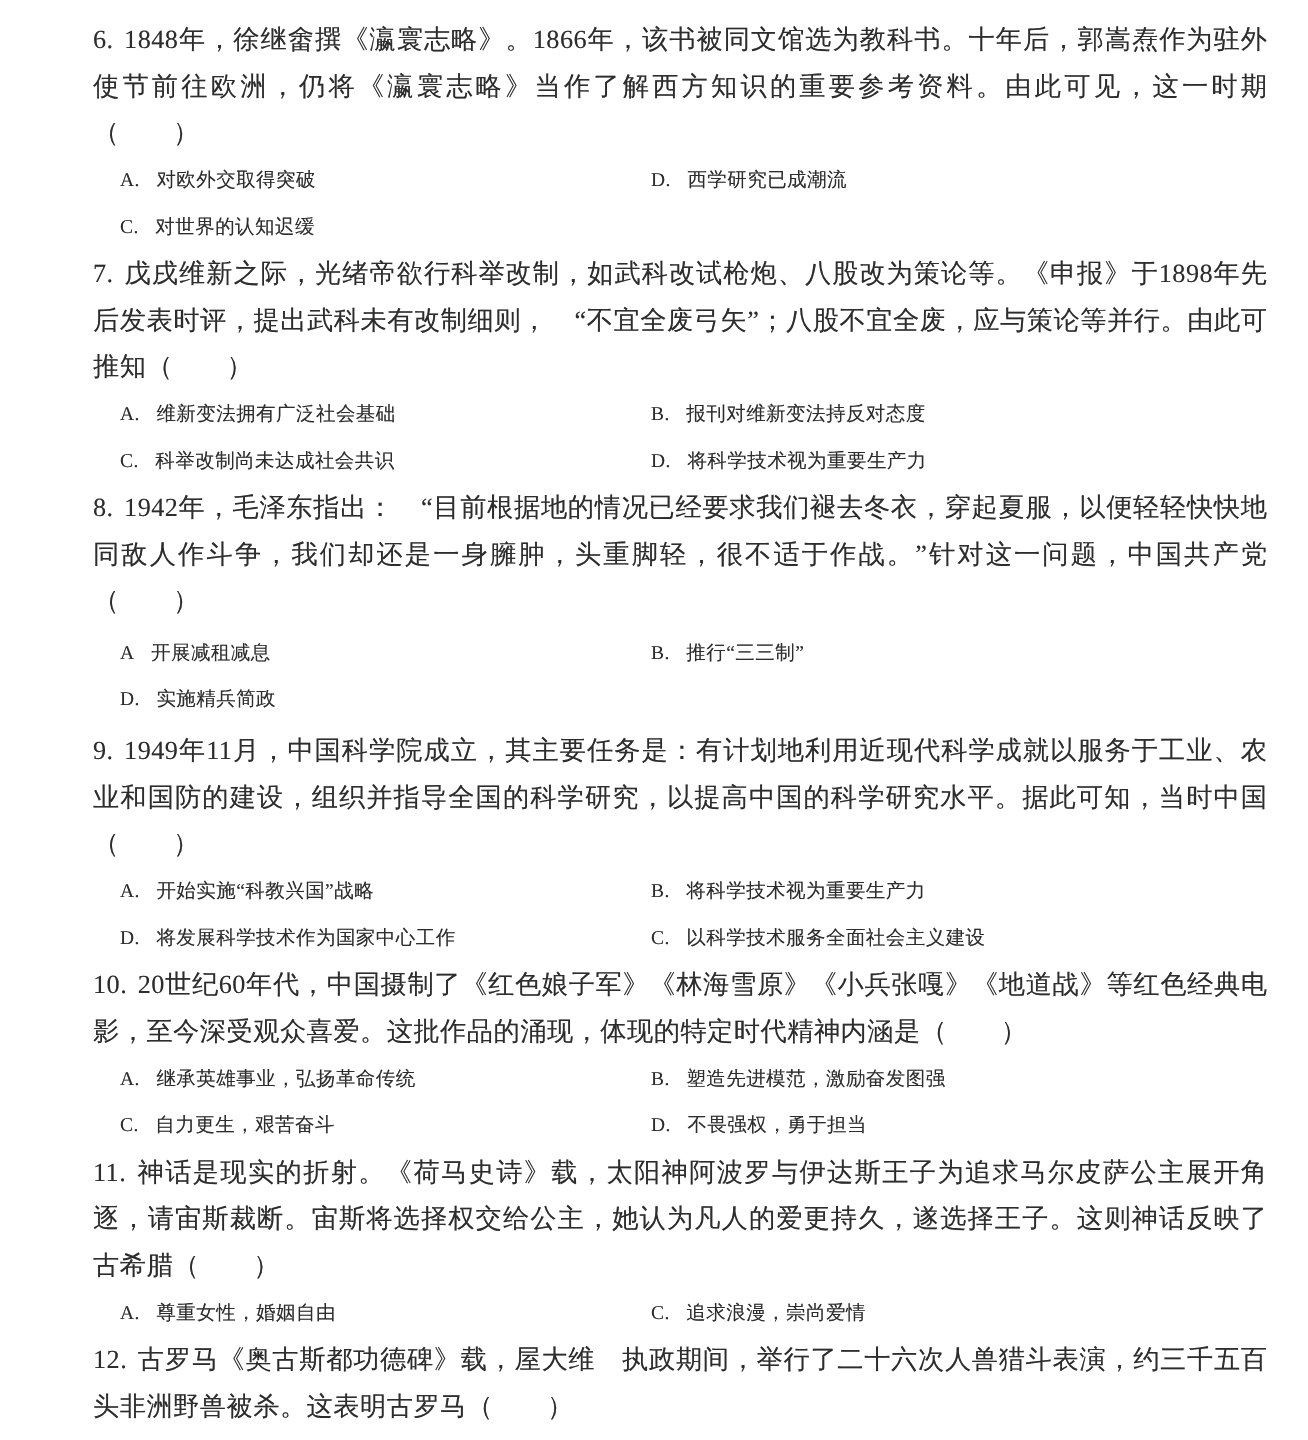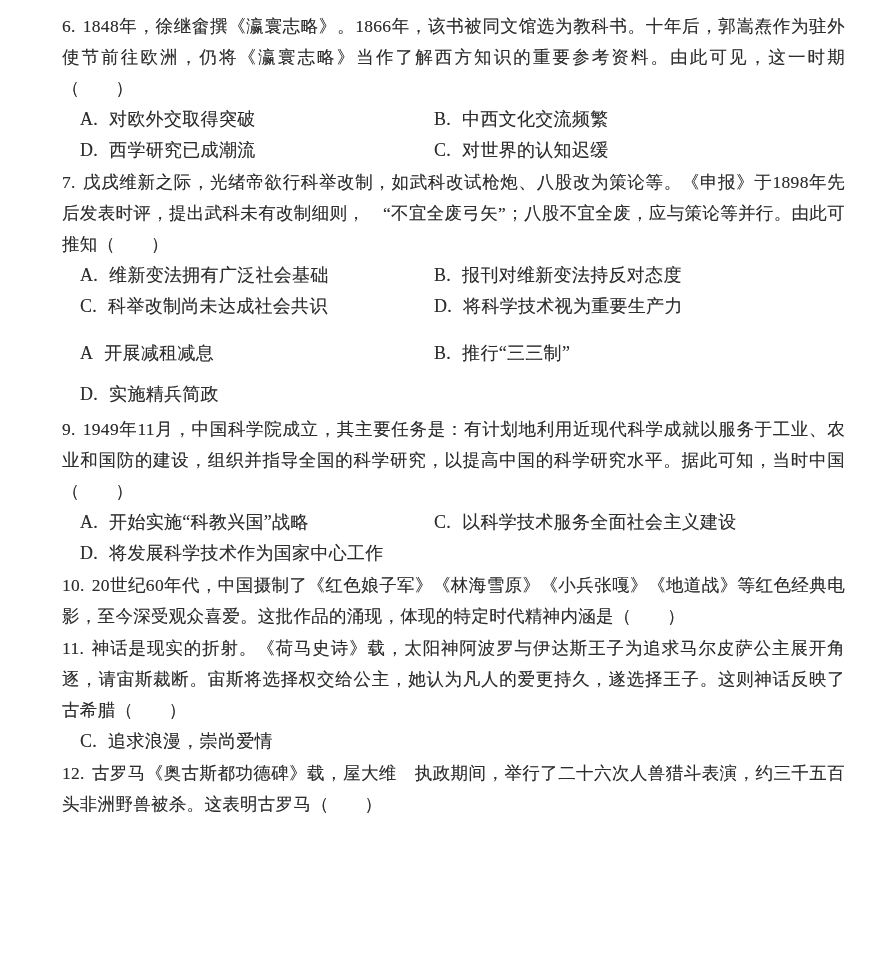--- a/index.html
+++ b/index.html
@@ -21,78 +21,86 @@
     font-size: 17.5px;
     line-height: 31px;
     text-align: justify;
     letter-spacing: 0.3px;
     text-shadow: 0 0 0.4px rgba(0,0,0,0.35);
   }
   .qnum { margin-right: 7px; }
   .opts {
     display: grid;
     grid-template-columns: 354px 1fr;
-    font-size: 18px;
+    font-size: 13px;
     line-height: 31px;
     letter-spacing: 0.3px;
     text-shadow: 0 0 0.4px rgba(0,0,0,0.35);
   }
-  .opts-spread { row-gap: 10px; margin: 16px 0 4px; }
+  .opts-spread { margin: 3px 0 4px; }
   .opt { padding-left: 18px; white-space: nowrap; overflow: hidden; }
   .olabel { display: inline-block; margin-right: 11px; }
 </style>
 </head>
 <body>
 
 <div class="page">
 
   <section class="question">
     <p class="stem"><span class="qnum">6.</span><span>1848年，徐继畬撰《瀛寰志略》。1866年，该书被同文馆选为教科书。十年后，郭嵩焘作为驻外使节前往欧洲，仍将《瀛寰志略》当作了解西方知识的重要参考资料。由此可见，这一时期（　　）</span></p>
     <div class="opts">
       <p class="opt"><span class="olabel">A.</span><span>对欧外交取得突破</span></p>
-      <p class="opt"><span class="olabel">B.</span><span>中西文化交流频繁</span></p>
       <p class="opt"><span class="olabel">D.</span><span>西学研究已成潮流</span></p>
       <p class="opt"><span class="olabel">C.</span><span>对世界的认知迟缓</span></p>
     </div>
   </section>
 
   <section class="question">
     <p class="stem"><span class="qnum">7.</span><span>戊戌维新之际，光绪帝欲行科举改制，如武科改试枪炮、八股改为策论等。《申报》于1898年先后发表时评，提出武科未有改制细则，　“不宜全废弓矢”；八股不宜全废，应与策论等并行。由此可推知（　　）</span></p>
     <div class="opts">
       <p class="opt"><span class="olabel">A.</span><span>维新变法拥有广泛社会基础</span></p>
       <p class="opt"><span class="olabel">B.</span><span>报刊对维新变法持反对态度</span></p>
       <p class="opt"><span class="olabel">C.</span><span>科举改制尚未达成社会共识</span></p>
       <p class="opt"><span class="olabel">D.</span><span>将科学技术视为重要生产力</span></p>
     </div>
   </section>
 
   <section class="question">
+    <p class="stem"><span class="qnum">8.</span><span>1942年，毛泽东指出：　“目前根据地的情况已经要求我们褪去冬衣，穿起夏服，以便轻轻快快地同敌人作斗争，我们却还是一身臃肿，头重脚轻，很不适于作战。”针对这一问题，中国共产党（　　）</span></p>
     <div class="opts opts-spread">
       <p class="opt"><span class="olabel">A</span><span>开展减租减息</span></p>
       <p class="opt"><span class="olabel">B.</span><span>推行“三三制”</span></p>
       <p class="opt"><span class="olabel">D.</span><span>实施精兵简政</span></p>
     </div>
   </section>
 
   <section class="question">
     <p class="stem"><span class="qnum">9.</span><span>1949年11月，中国科学院成立，其主要任务是：有计划地利用近现代科学成就以服务于工业、农业和国防的建设，组织并指导全国的科学研究，以提高中国的科学研究水平。据此可知，当时中国（　　）</span></p>
     <div class="opts">
       <p class="opt"><span class="olabel">A.</span><span>开始实施“科教兴国”战略</span></p>
+      <p class="opt"><span class="olabel">B.</span><span>将科学技术视为重要生产力</span></p>
+      <p class="opt"><span class="olabel">D.</span><span>将发展科学技术作为国家中心工作</span></p>
       <p class="opt"><span class="olabel">C.</span><span>以科学技术服务全面社会主义建设</span></p>
-      <p class="opt"><span class="olabel">D.</span><span>将发展科学技术作为国家中心工作</span></p>
     </div>
   </section>
 
   <section class="question">
     <p class="stem"><span class="qnum">10.</span><span>20世纪60年代，中国摄制了《红色娘子军》《林海雪原》《小兵张嘎》《地道战》等红色经典电影，至今深受观众喜爱。这批作品的涌现，体现的特定时代精神内涵是（　　）</span></p>
+    <div class="opts">
+      <p class="opt"><span class="olabel">A.</span><span>继承英雄事业，弘扬革命传统</span></p>
+      <p class="opt"><span class="olabel">B.</span><span>塑造先进模范，激励奋发图强</span></p>
+      <p class="opt"><span class="olabel">C.</span><span>自力更生，艰苦奋斗</span></p>
+      <p class="opt"><span class="olabel">D.</span><span>不畏强权，勇于担当</span></p>
+    </div>
   </section>
 
   <section class="question">
     <p class="stem"><span class="qnum">11.</span><span>神话是现实的折射。《荷马史诗》载，太阳神阿波罗与伊达斯王子为追求马尔皮萨公主展开角逐，请宙斯裁断。宙斯将选择权交给公主，她认为凡人的爱更持久，遂选择王子。这则神话反映了古希腊（　　）</span></p>
     <div class="opts">
+      <p class="opt"><span class="olabel">A.</span><span>尊重女性，婚姻自由</span></p>
       <p class="opt"><span class="olabel">C.</span><span>追求浪漫，崇尚爱情</span></p>
     </div>
   </section>
 
   <section class="question">
     <p class="stem"><span class="qnum">12.</span><span>古罗马《奥古斯都功德碑》载，屋大维　执政期间，举行了二十六次人兽猎斗表演，约三千五百头非洲野兽被杀。这表明古罗马（　　）</span></p>
 
   </section>
 
 </div>

